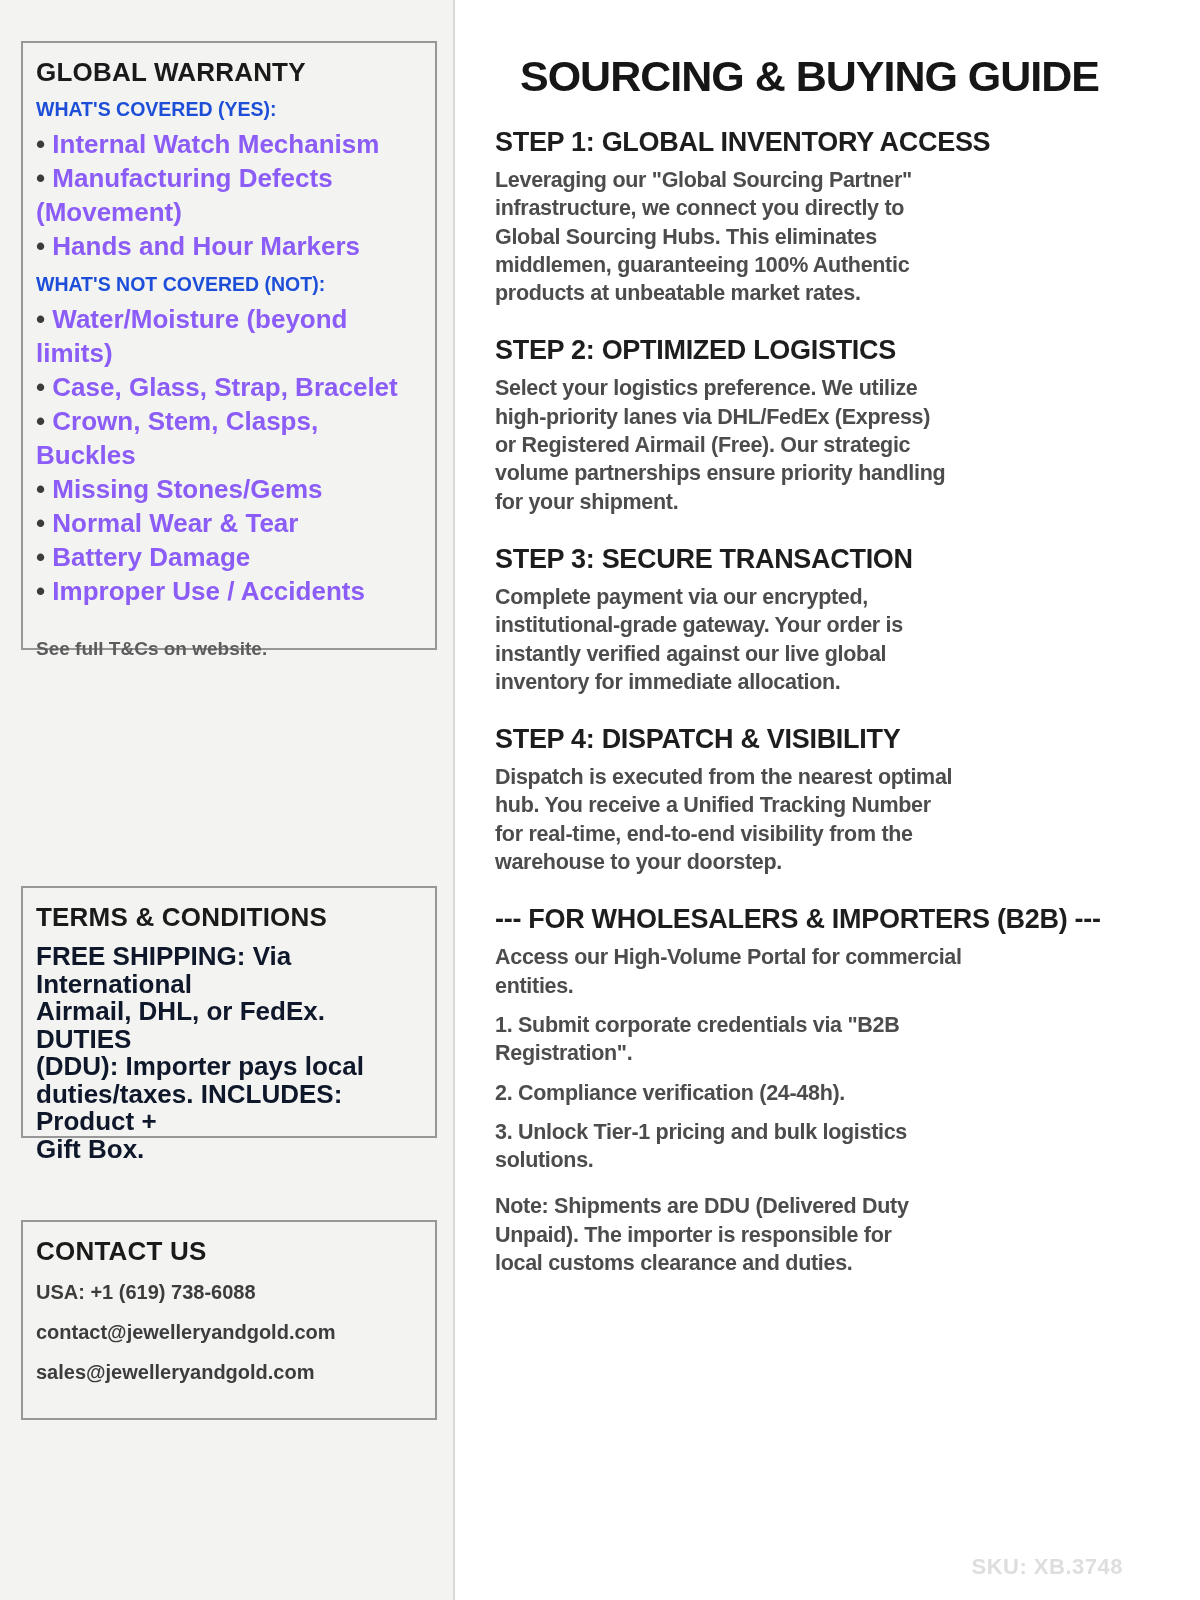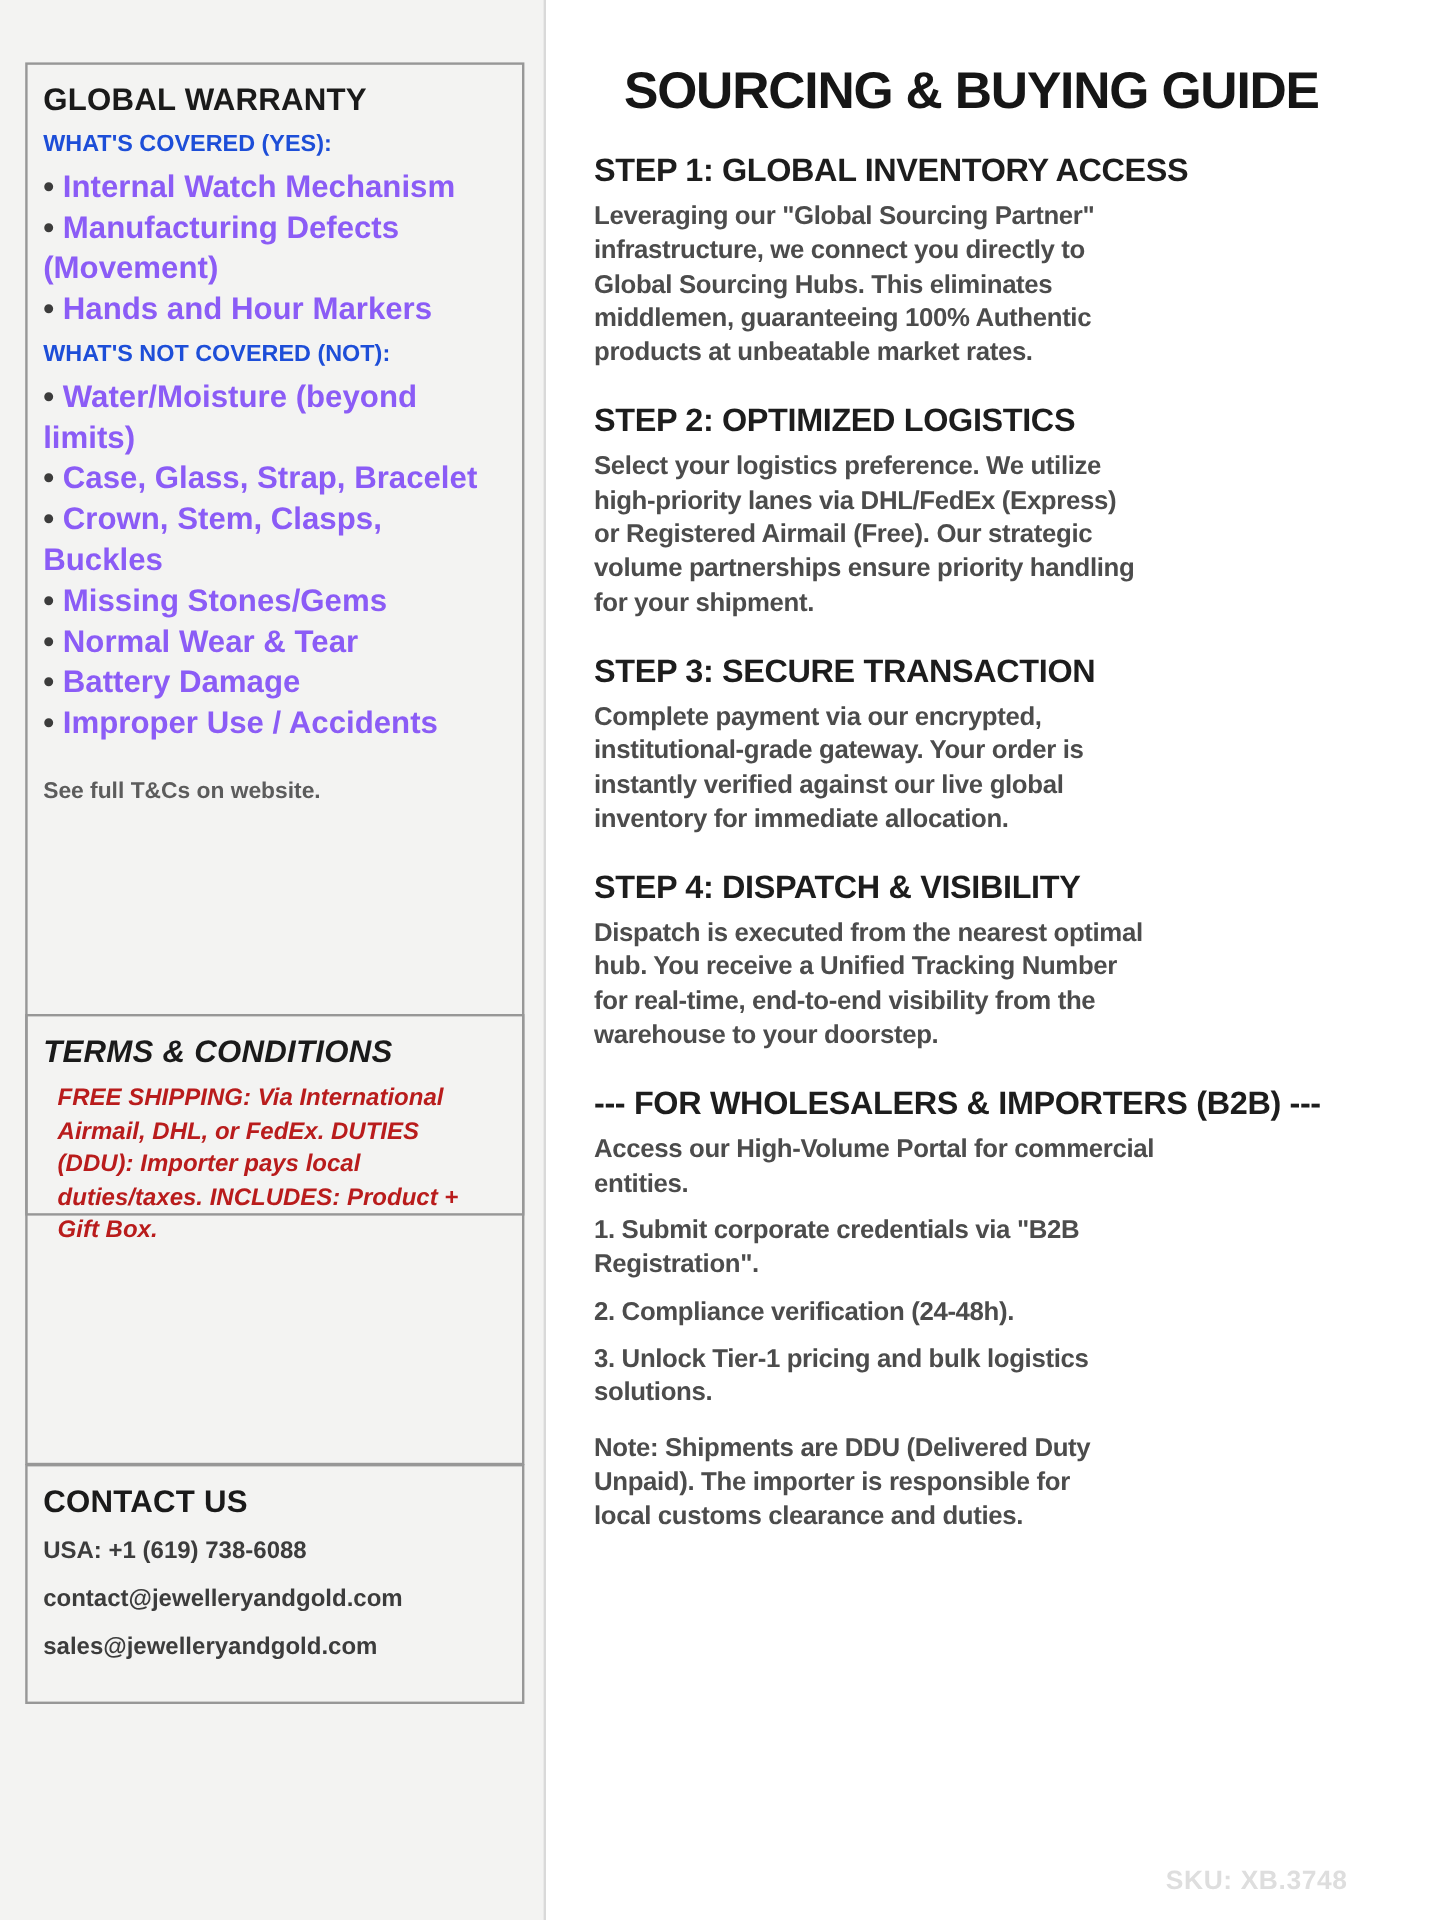--- a/index.html
+++ b/index.html
@@ -9,41 +9,41 @@
   }
   
   .sidebar{
     position:absolute;left:0;top:0;width:455px;height:1600px;
     background:#f3f3f2;border-right:2px solid #d9d9d9;box-sizing:border-box;
   }
   .card{
     position:absolute;left:21px;width:416px;border:2px solid #979797;
     box-sizing:border-box;padding:12px 14px 0 13px;background:transparent;
   }
-  .card-warranty{top:52px;height:961px;}
-  .card-terms{top:845px;height:376px;font-style:italic;}
+  .card-warranty{top:41px;height:609px;}
+  .card-terms{top:886px;height:252px;}
   .card-contact{top:1220px;height:200px;}
   .card h3{
     margin:2px 0 6px;font-size:26px;font-weight:bold;color:#1a1a1a;
     letter-spacing:0.2px;
   }
   .card h4{
     margin:10px 0 0;font-size:19.5px;font-weight:bold;color:#1d4ed8;
   }
   .card h4.second{}
   .wlist{list-style:none;margin:6px 0 0;padding:0;}
   .wlist li{
     font-size:26px;font-weight:bold;color:#8b5cf6;line-height:34px;
   }
   .wlist li::before{content:"\2022\00a0";color:#3c3c3c;}
   .footnote{
     margin:30px 0 0;font-size:19px;font-weight:bold;color:#5c5c5c;
   }
   .terms-body{
-    margin:10px 12px 0;font-size:20px;font-weight:bold;color:#b91c1c;
+    margin:10px 0 0;font-size:26px;font-weight:bold;color:#0f172a;
     line-height:27.5px;white-space:pre-line;
   }
   .contact-line{
     margin:17px 0 0;font-size:20px;font-weight:bold;color:#3c3c3c;
   }
   .contact-line.first{margin-top:14px;}
   
   .main{
     position:absolute;left:457px;top:0;width:743px;height:1600px;
     box-sizing:border-box;padding:52px 76px 0 38px;background:#ffffff;

